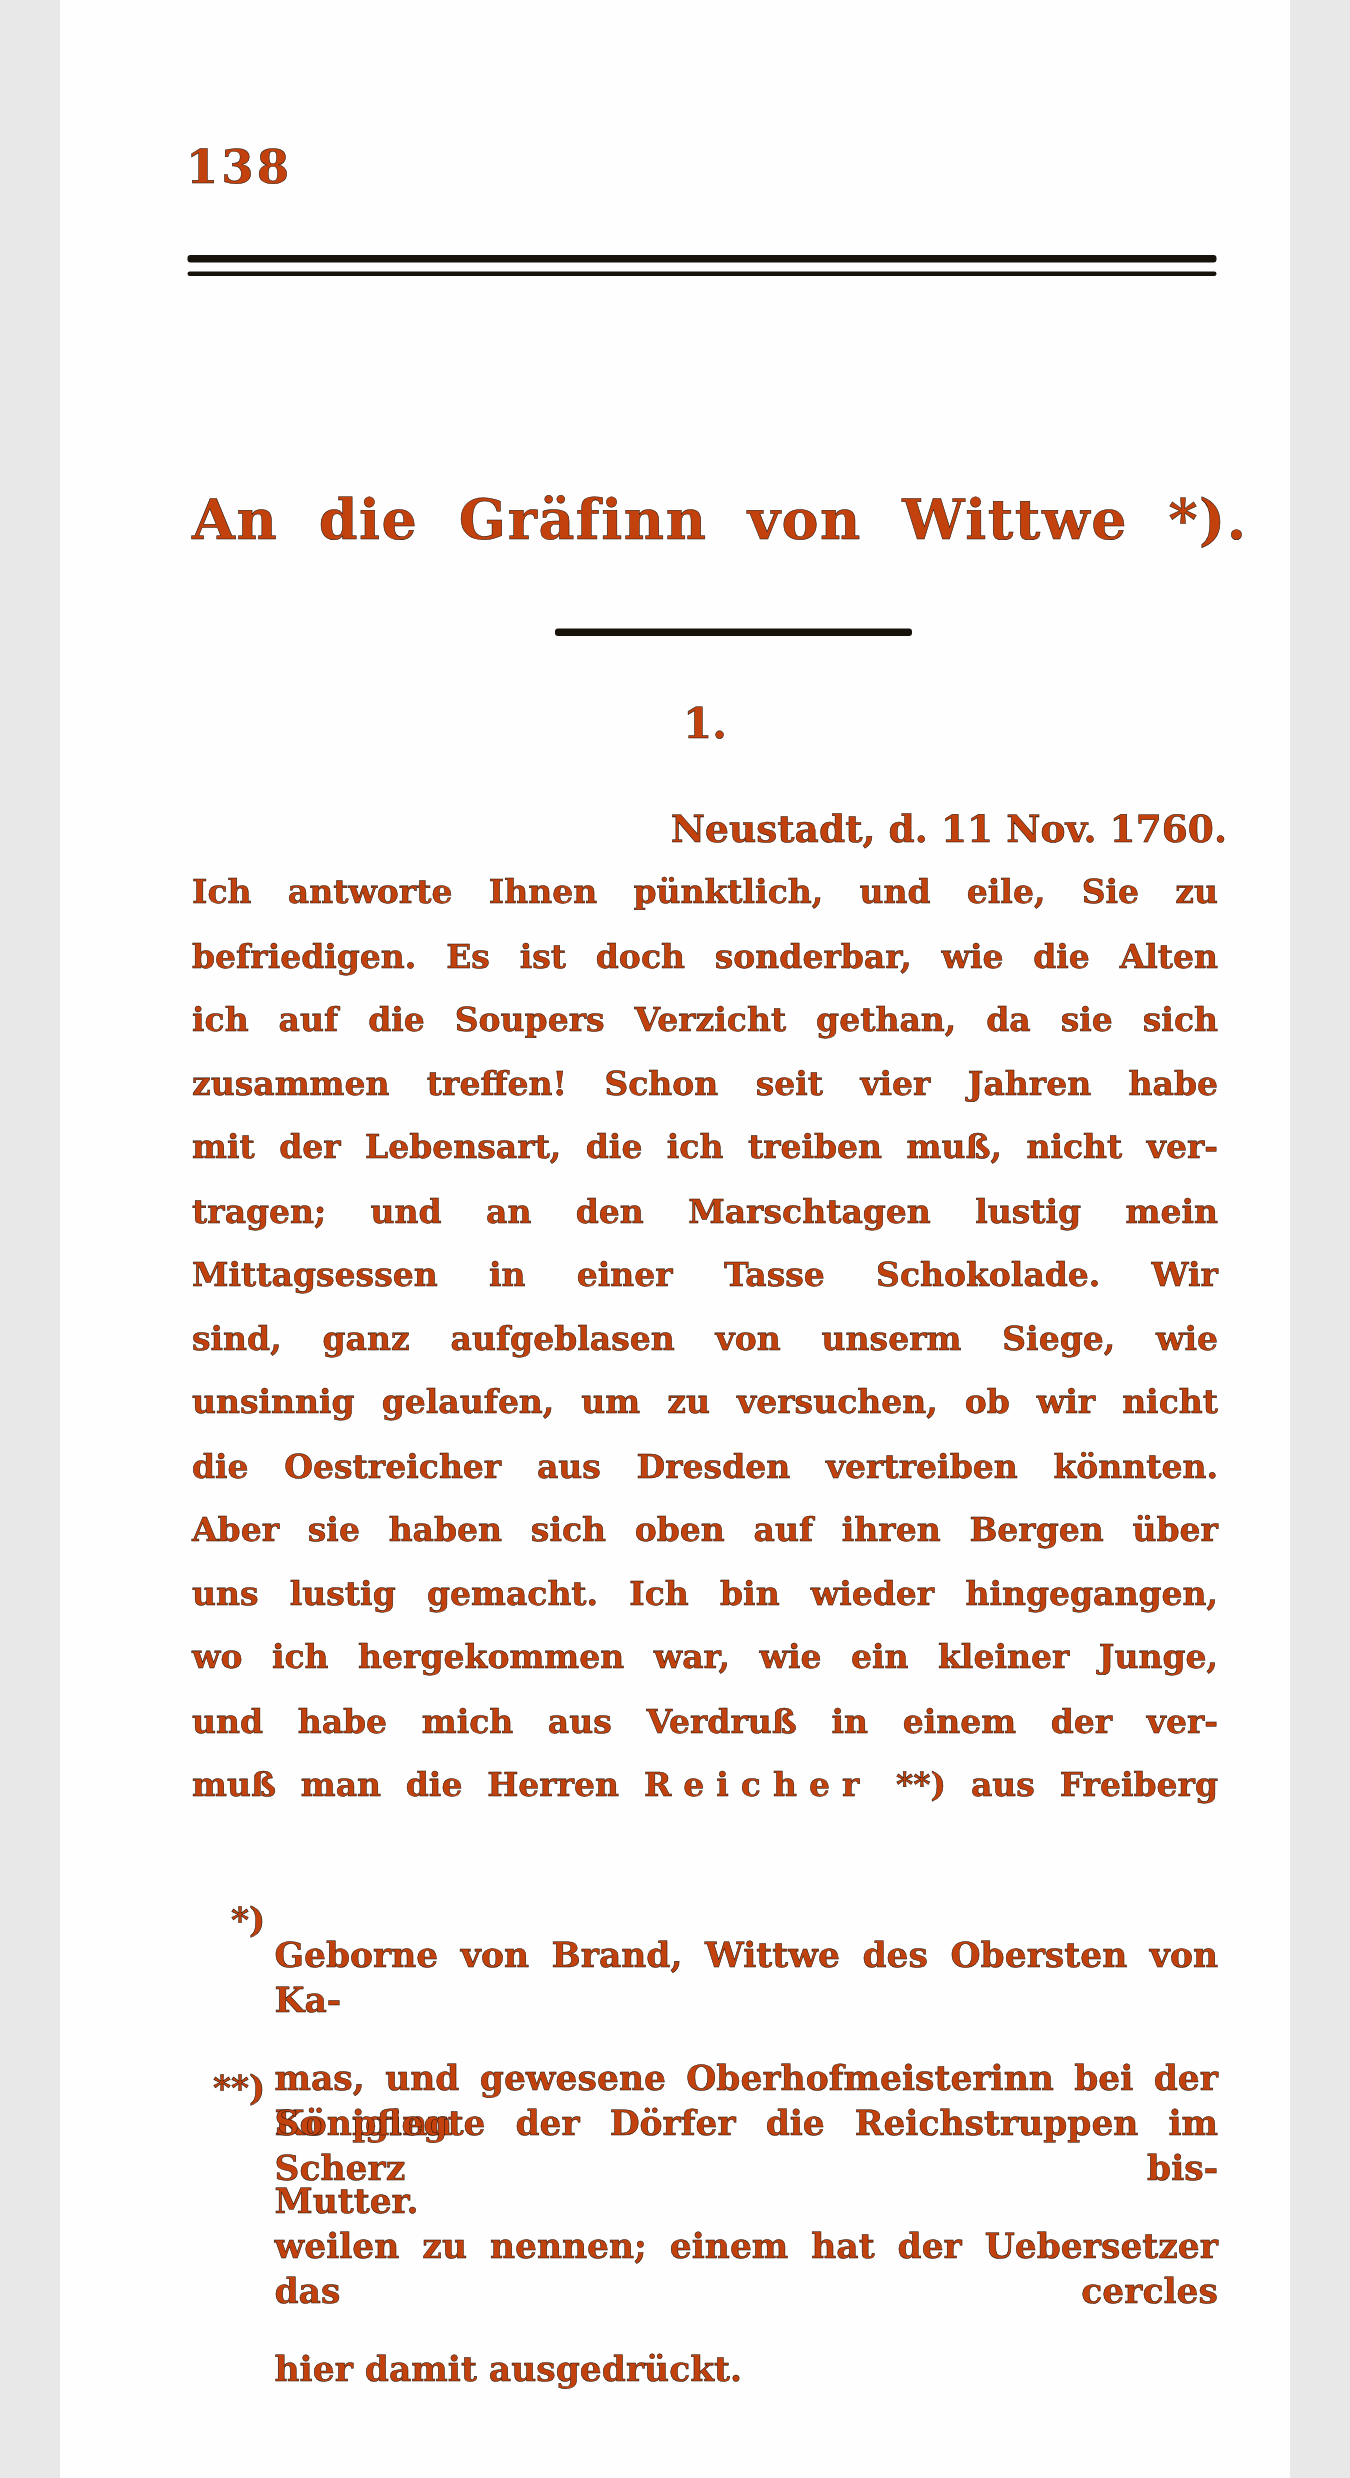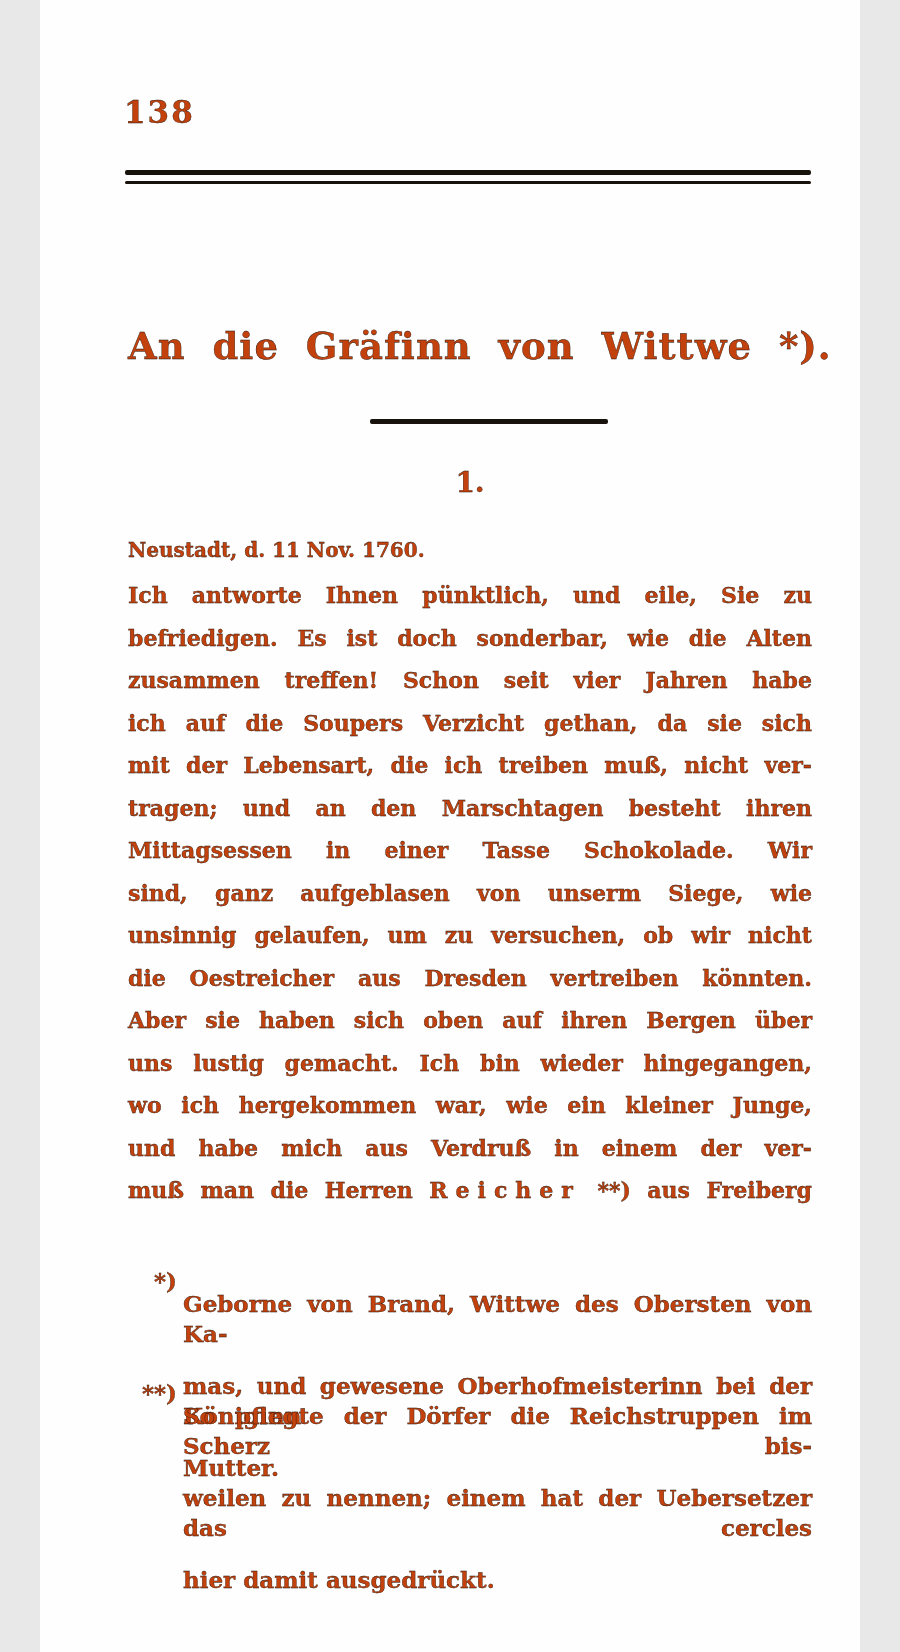--- a/index.html
+++ b/index.html
@@ -57,21 +57,22 @@
     width: 684px;
     text-align: center;
     font-size: 28px;
   }
 
   .dateline {
     position: absolute;
     left: 88px;
     top: 538px;
     width: 690px;
-    font-size: 20px;
+    text-align: right;
+    font-size: 25px;
   }
 
   .letter-body {
     position: absolute;
     left: 88px;
     top: 574px;
     width: 684px;
     font-size: 22px;
     line-height: 42.5px;
   }
@@ -114,24 +115,24 @@
 
   <div class="heading-rule"></div>
 
   <div class="section-number">1.</div>
 
   <div class="dateline">Neustadt, d. 11 Nov. 1760.</div>
 
   <div class="letter-body">
     <div class="body-line">Ich antworte Ihnen pünktlich, und eile, Sie zu</div>
     <div class="body-line">befriedigen. Es ist doch sonderbar, wie die Alten</div>
+    <div class="body-line">ich auf die Soupers Verzicht gethan, da sie sich</div>
     <div class="body-line">zusammen treffen! Schon seit vier Jahren habe</div>
-    <div class="body-line">ich auf die Soupers Verzicht gethan, da sie sich</div>
     <div class="body-line">mit der Lebensart, die ich treiben muß, nicht ver-</div>
-    <div class="body-line">tragen; und an den Marschtagen besteht ihren</div>
+    <div class="body-line">tragen; und an den Marschtagen lustig mein</div>
     <div class="body-line">Mittagsessen in einer Tasse Schokolade. Wir</div>
     <div class="body-line">sind, ganz aufgeblasen von unserm Siege, wie</div>
     <div class="body-line">unsinnig gelaufen, um zu versuchen, ob wir nicht</div>
     <div class="body-line">die Oestreicher aus Dresden vertreiben könnten.</div>
     <div class="body-line">Aber sie haben sich oben auf ihren Bergen über</div>
     <div class="body-line">uns lustig gemacht. Ich bin wieder hingegangen,</div>
     <div class="body-line">wo ich hergekommen war, wie ein kleiner Junge,</div>
     <div class="body-line">und habe mich aus Verdruß in einem der ver-</div>
     <div class="body-line composite"><span>muß man die Herren </span><span class="spaced-name">Reicher</span><span> **) aus Freiberg</span></div>
   </div>

